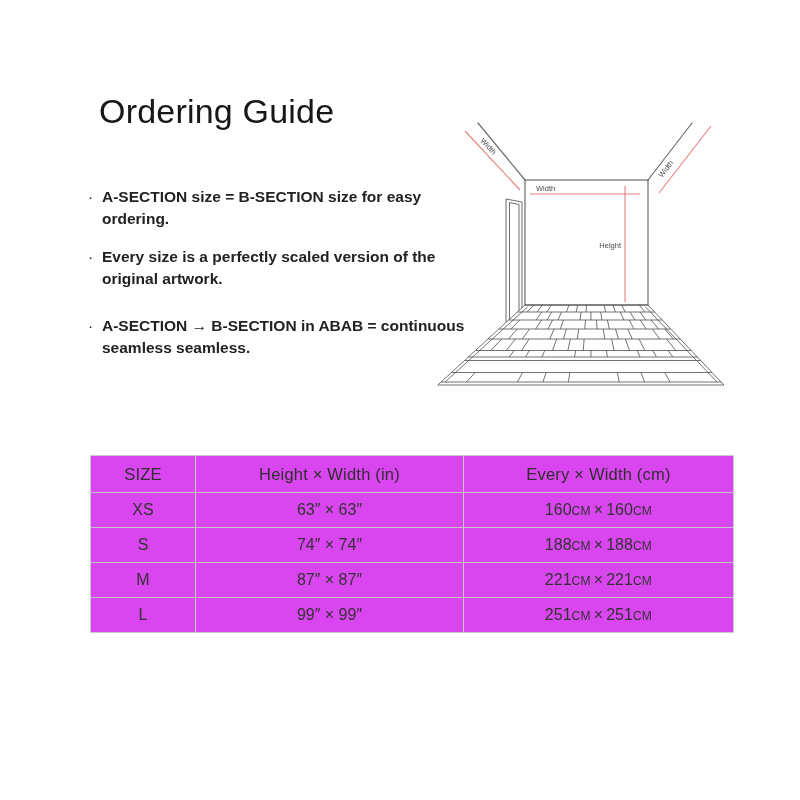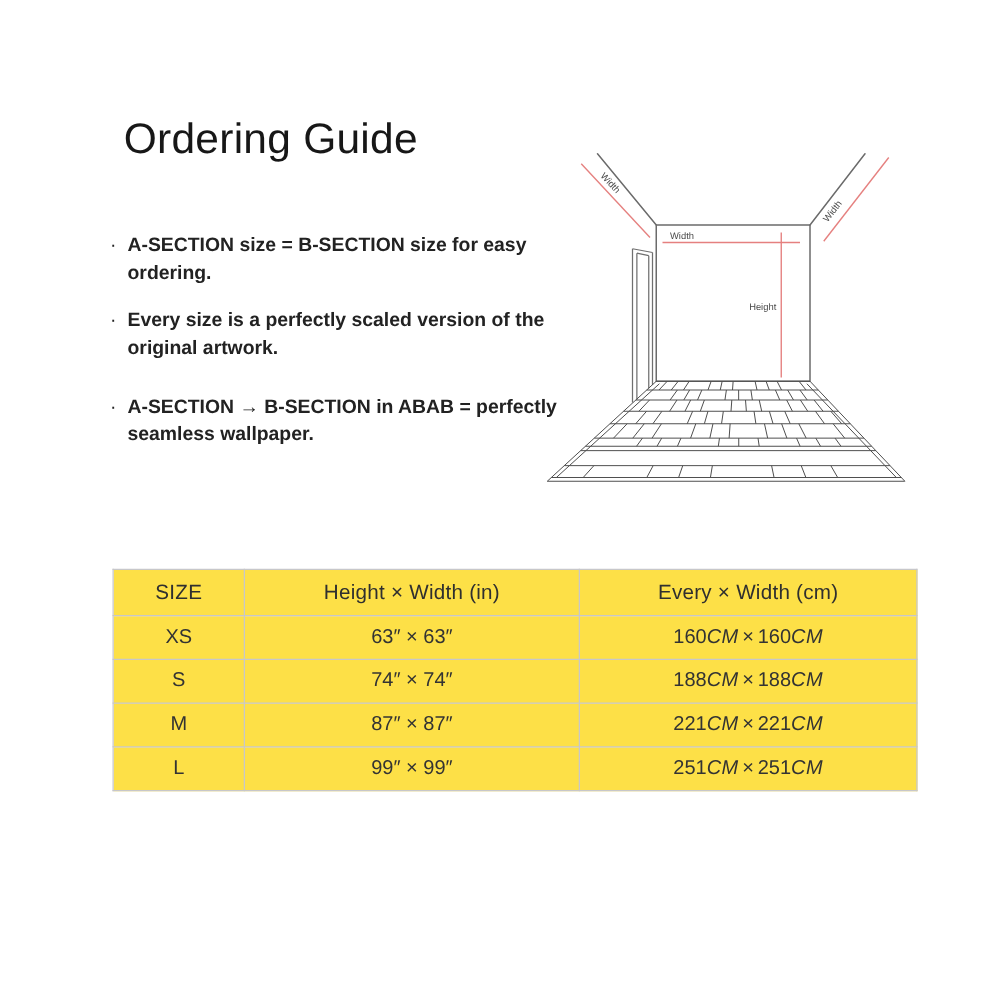--- a/index.html
+++ b/index.html
@@ -24,47 +24,47 @@
   .room .door{stroke:#6f6f6f;stroke-width:1;fill:none;}
   .room .floor{stroke:#4f4f4f;stroke-width:.8;fill:none;}
   .room .dims{stroke:#e5807f;stroke-width:1.1;fill:none;}
   .room text{font:7.5px "Liberation Sans","DejaVu Sans",sans-serif;fill:#4a4a4a;stroke:none;}
 
   table.sizes{
     position:absolute;left:90px;top:455px;width:643px;
     border-collapse:collapse;table-layout:fixed;
   }
   table.sizes th,table.sizes td{
-    border:1px solid #c7c7ca;background:#fde047;
+    border:1px solid #c7c7ca;background:#d946ef;
     text-align:center;vertical-align:middle;padding:0;
     color:#333;font-weight:400;box-sizing:border-box;
   }
   table.sizes th{height:37px;font-size:16.5px;color:#2f2f2f;letter-spacing:.2px;}
   table.sizes td{height:35px;font-size:16px;}
-  td .unit{font-size:16px;letter-spacing:.3px;font-style:italic;}
+  td .unit{font-size:12px;letter-spacing:.3px;}
   td .sep{margin:0 3px;}
 </style>
 </head>
 <body>
 
 <div class="canvas">
 
   <h1 class="title">Ordering Guide</h1>
 
   <div class="bullet b1">
     <span class="marker">·</span>
     <span class="btext">A-SECTION size = B-SECTION size for easy ordering.</span>
   </div>
   <div class="bullet b2">
     <span class="marker">·</span>
     <span class="btext">Every size is a perfectly scaled version of the original artwork.</span>
   </div>
   <div class="bullet b3">
     <span class="marker">·</span>
-    <span class="btext">A-SECTION → B-SECTION in ABAB = perfectly seamless wallpaper.</span>
+    <span class="btext">A-SECTION → B-SECTION in ABAB = continuous seamless seamless.</span>
   </div>
 
   <svg class="room" viewBox="0 0 300 300">
     <g class="walls">
       <path d="M48,28 L95,85 M262,28 L218,85"></path>
       <rect x="95" y="85" width="123" height="125"></rect>
     </g>
     <g class="door">
       <path d="M76,104 L76,227 M76,104 L92,107 M92,107 L92,213
                M79.5,107.5 L79.5,224.5 M79.5,107.5 L89,109.5 M89,109.5 L89,215.5"></path>

